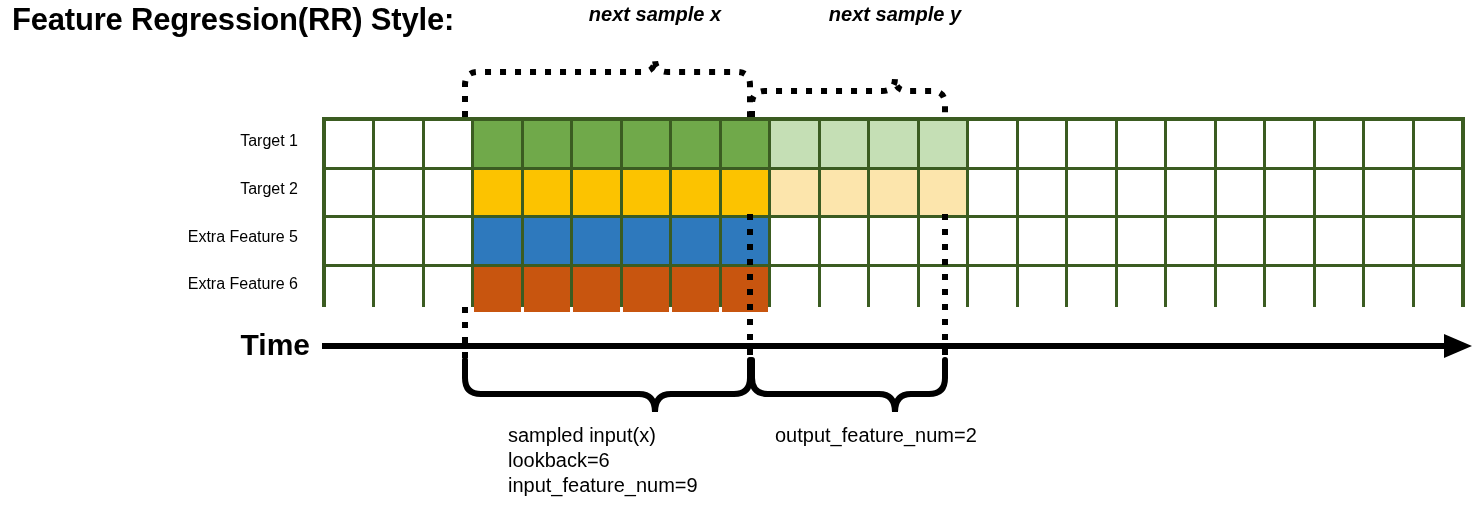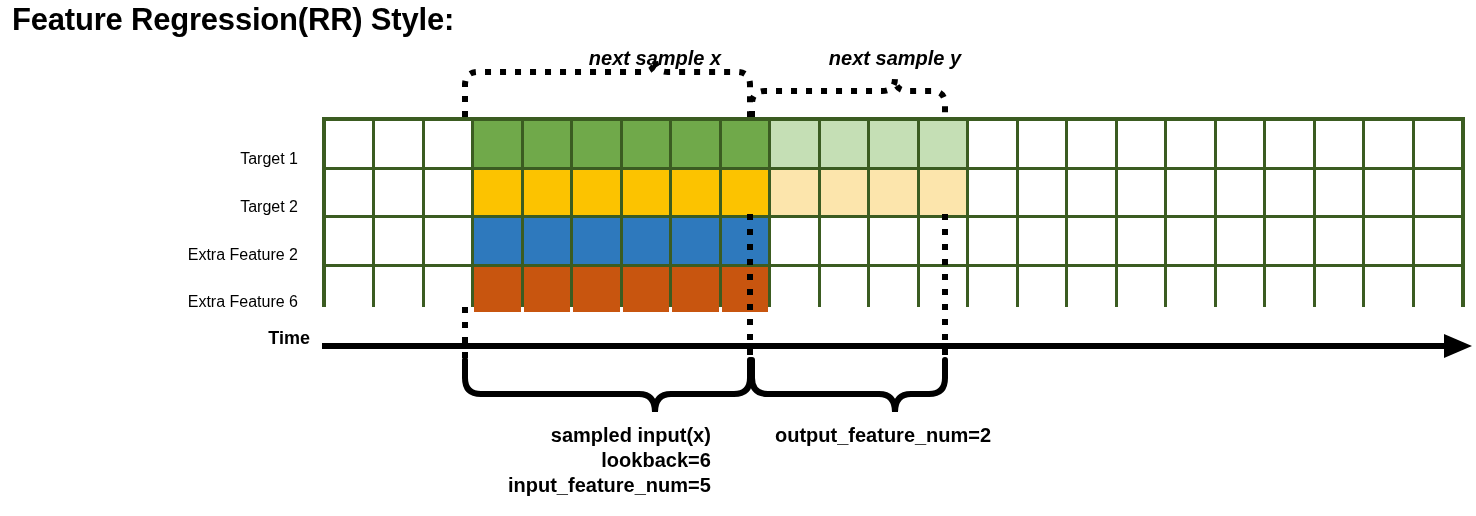--- a/index.html
+++ b/index.html
@@ -34,28 +34,27 @@
   
   .top-label {
     position: absolute;
     font-size: 20px;
     font-style: italic;
     font-weight: 600;
     color: #000;
     white-space: nowrap;
     text-align: center;
     transform: translateX(-50%);
-    margin-top: 44px;
   }
   #label-next-x { left: 655px; top: 3px; }
   #label-next-y { left: 895px; top: 3px; }
   #rowlabels {
     position: absolute;
     left: 0px;
-    top: 135px;
+    top: 117px;
     width: 310px;
     height: 190px;
   }
   #rowlabels .row-label-slot {
     position: absolute;
     left: 0;
     width: 100%;
     height: 47.5px;
     display: flex;
     align-items: center;
@@ -91,21 +90,21 @@
   }
   .cell:last-child { margin-right: 0; }
 
   
   #time-label {
     position: absolute;
     left: 150px;
     top: 328px;
     width: 160px;
     text-align: right;
-    font-size: 18px;
+    font-size: 30px;
     font-weight: 700;
     color: #000;
   }
   #time-axis {
     position: absolute;
     left: 322px;
     top: 330px;
     width: 1150px;
     height: 34px;
   }
@@ -117,25 +116,24 @@
     top: 0;
     width: 1476px;
     height: 516px;
     pointer-events: none;
   }
 
   
   .caption {
     position: absolute;
     font-size: 20px;
-    font-weight: 700;
+    font-weight: 400;
     color: #000;
     line-height: 25px;
     white-space: nowrap;
-    text-align: right;
   }
   #caption-input { left: 508px; top: 423px; }
   #caption-output { left: 775px; top: 423px; }
 </style>
 </head>
 <body>
 
 <div id="stage">
 
   <div id="title">Feature Regression(RR) Style:</div>
@@ -144,21 +142,21 @@
   <div class="top-label" id="label-next-y">next sample y</div>
 
   <div id="rowlabels">
     <div class="row-label-slot" style="top:0px">
       <span>Target 1</span>
     </div>
     <div class="row-label-slot" style="top:48px">
       <span>Target 2</span>
     </div>
     <div class="row-label-slot" style="top:96px">
-      <span>Extra Feature 2</span>
+      <span>Extra Feature 5</span>
     </div>
     <div class="row-label-slot" style="top:143px">
       <span>Extra Feature 6</span>
     </div>
   </div>
 
   <div id="grid" style="background: rgb(59, 92, 33); border-color: rgb(59, 92, 33);">
       <div class="grid-row">
         <div class="cell" style="background: rgb(255, 255, 255);"></div>
         <div class="cell" style="background: rgb(255, 255, 255);"></div>
@@ -292,20 +290,20 @@
 
       <path d="M 752,360 L 752,378 Q 752,394 768,394 L 879,394
                Q 895,394 895,412 Q 895,394 911,394 L 929,394
                Q 945,394 945,378 L 945,360"></path>
     </g>
   </svg>
 
   <div class="caption" id="caption-input">
     <div>sampled input(x)</div>
     <div>lookback=6</div>
-    <div>input_feature_num=5</div>
+    <div>input_feature_num=9</div>
   </div>
 
   <div class="caption" id="caption-output">
     <div>output_feature_num=2</div>
   </div>
 
 </div>
 
 </body></html>

